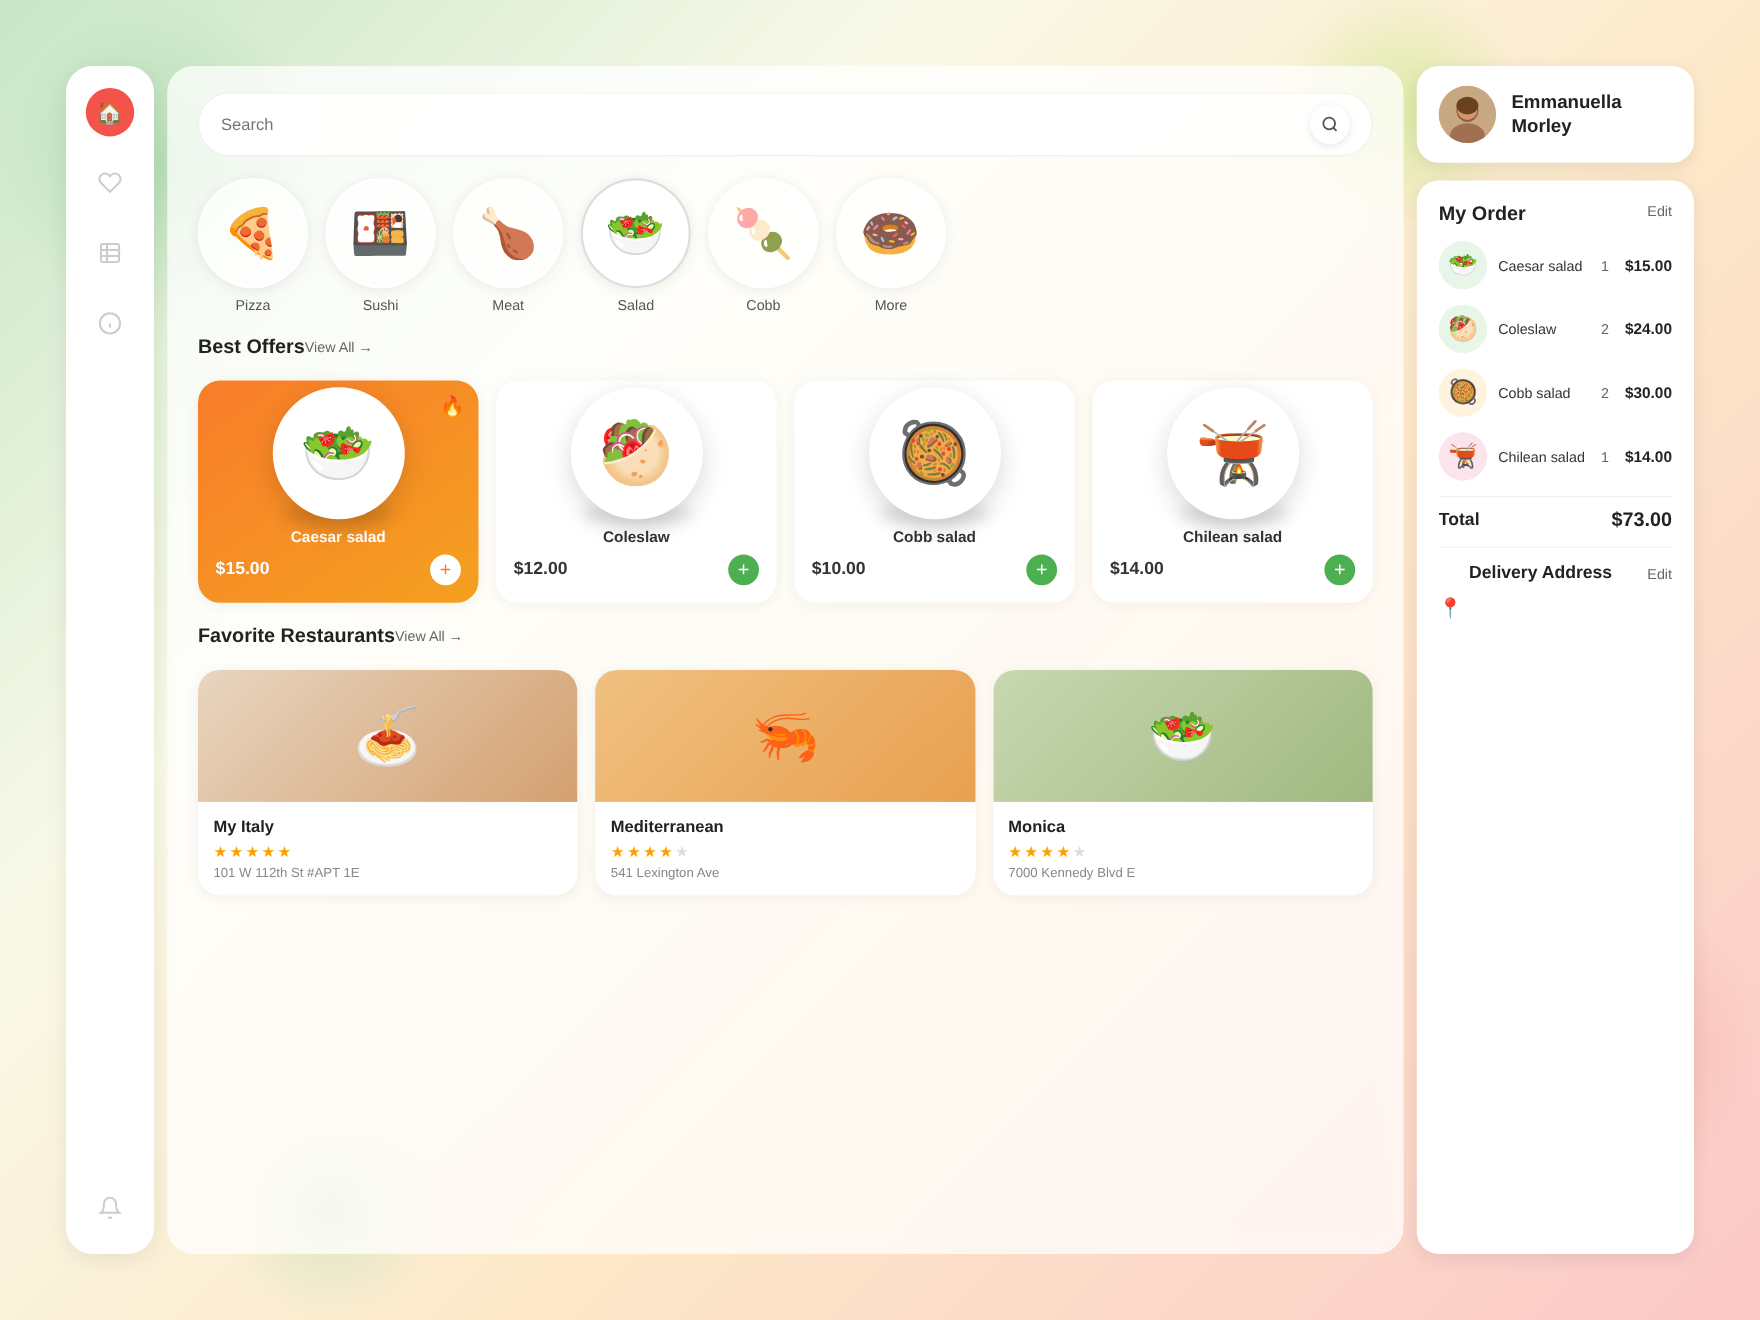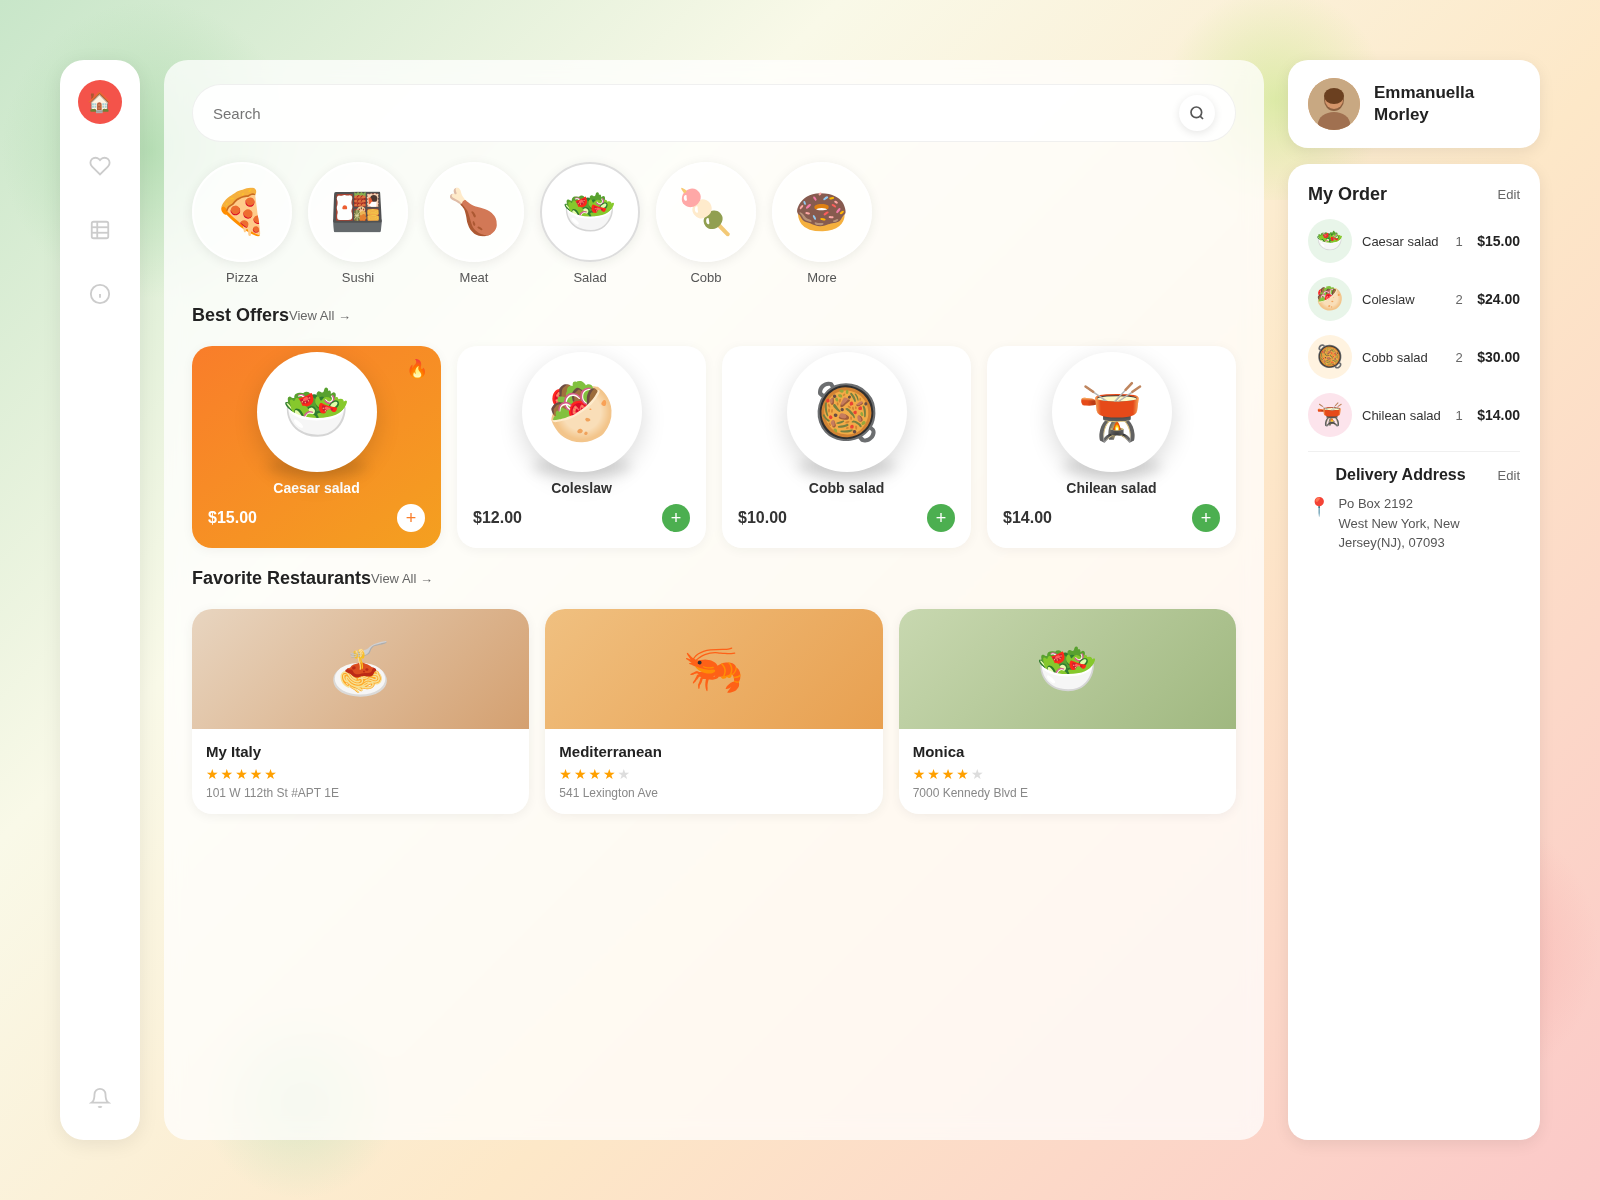--- a/index.html
+++ b/index.html
@@ -78,21 +78,21 @@
     }
     .sidebar-icon.active {
       background: #f4534a;
       color: white;
     }
     .sidebar-spacer { flex: 1; }
 
     
     .main-content {
       flex: 1;
-      margin: 0 24px;
+      margin: 0 12px;
       display: flex;
       flex-direction: column;
       gap: 0;
     }
 
     
     .main-card {
       background: rgba(255,255,255,0.75);
       backdrop-filter: blur(10px);
       border-radius: 24px;
@@ -348,21 +348,20 @@
       border-radius: 20px;
       padding: 20px;
       box-shadow: 0 4px 16px rgba(0,0,0,0.08);
       flex: 1;
       display: flex;
       flex-direction: column;
       gap: 14px;
     }
     .order-header {
       display: flex;
-      align-items: center;
       justify-content: space-between;
     }
     .order-title {
       font-size: 18px;
       font-weight: 700;
       color: #222;
     }
     .edit-btn {
       font-size: 13px;
       color: #666;
@@ -702,28 +701,31 @@
         <span class="order-item-qty">2</span>
         <span class="order-item-price">$30.00</span>
       </div>
       <div class="order-item">
         <div class="order-item-img" style="background:#fce4ec;">🫕</div>
         <span class="order-item-name">Chilean salad</span>
         <span class="order-item-qty">1</span>
         <span class="order-item-price">$14.00</span>
       </div>
 
+      <div class="order-total">
+        <span class="total-label">Total</span>
+        <span class="total-amount">$73.00</span>
+      </div>
 
       <div class="delivery-section">
         <div class="delivery-header">
           <span class="delivery-title">Delivery Address</span>
           <span class="edit-btn">Edit</span>
         </div>
         <div class="delivery-addr-row">
           <span class="map-pin">📍</span>
-          <span class="delivery-addr-text">Po Box 2192<br>West New York, New Jersey(NJ), 07093</span>
         </div>
       </div>
 
     </div>
 
   </div>
 </div>
 
 </body></html>

